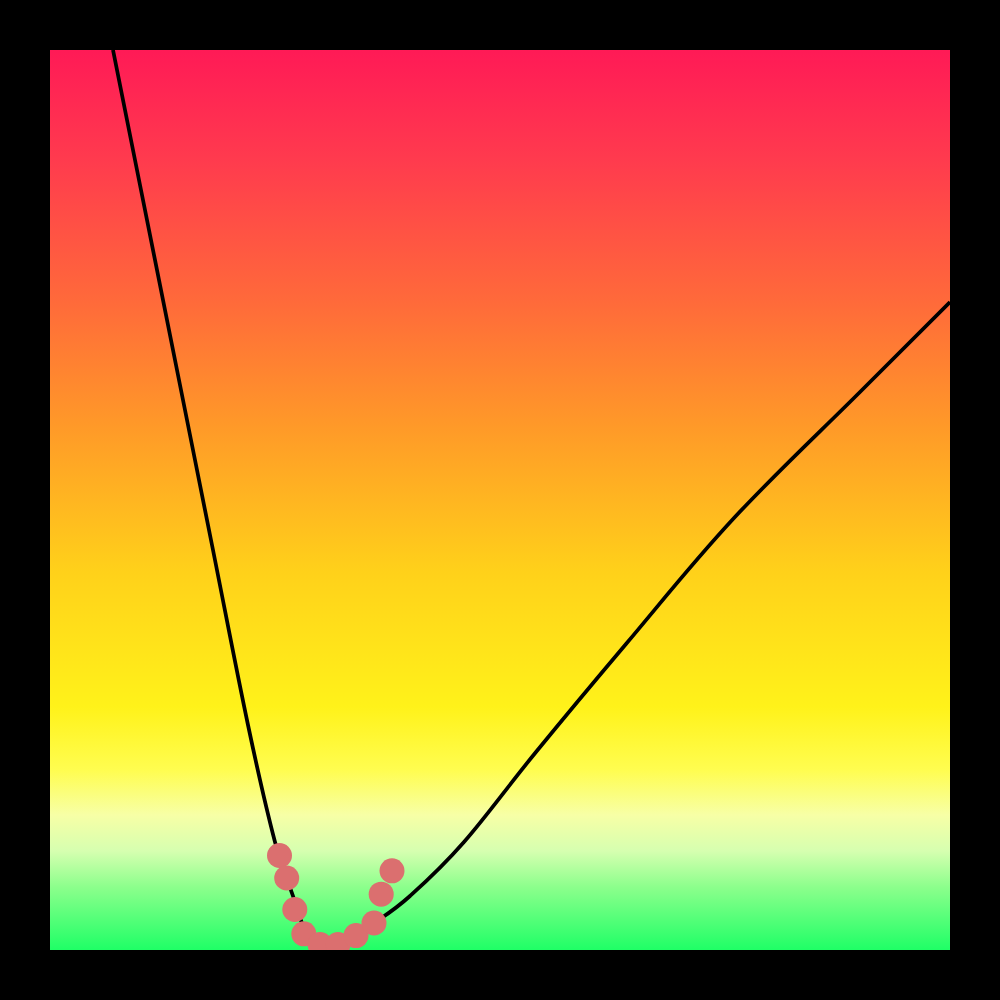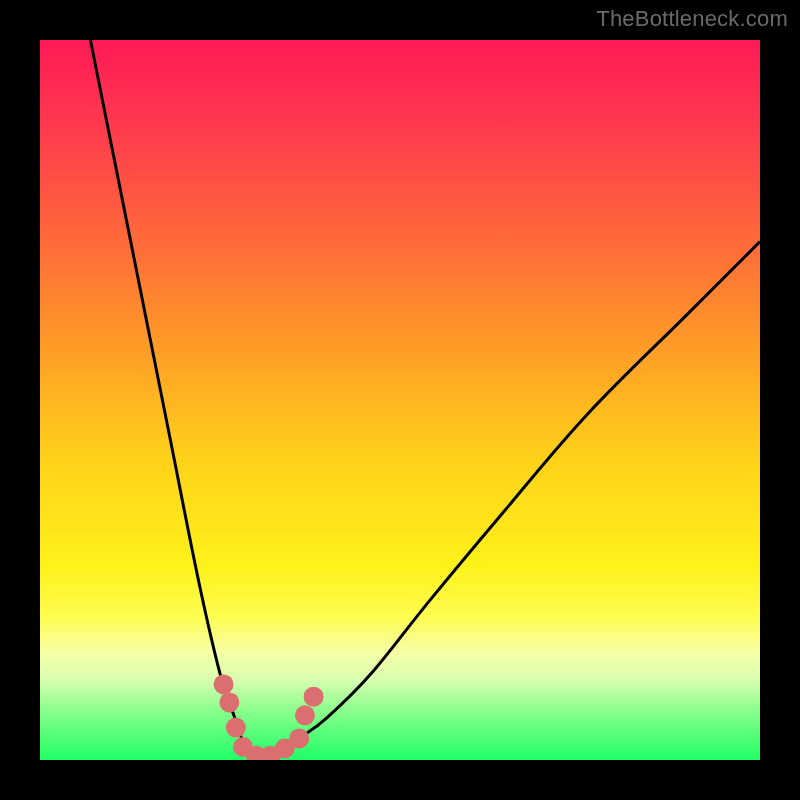--- a/index.html
+++ b/index.html
@@ -81,14 +81,13 @@
           <circle cx="203.04" cy="707.04" r="10" class="marker"></circle>
           <circle cx="216.00" cy="715.68" r="10" class="marker"></circle>
           <circle cx="230.40" cy="715.68" r="10" class="marker"></circle>
           <circle cx="244.80" cy="708.48" r="10" class="marker"></circle>
           <circle cx="259.20" cy="698.40" r="10" class="marker"></circle>
           <circle cx="264.96" cy="675.36" r="10" class="marker"></circle>
           <circle cx="273.60" cy="656.64" r="10" class="marker"></circle>
         </g>
     </svg>
   </div>
-  <div class="watermark">TheBottleneck.com</div>
 </div>
 
 </body></html>

